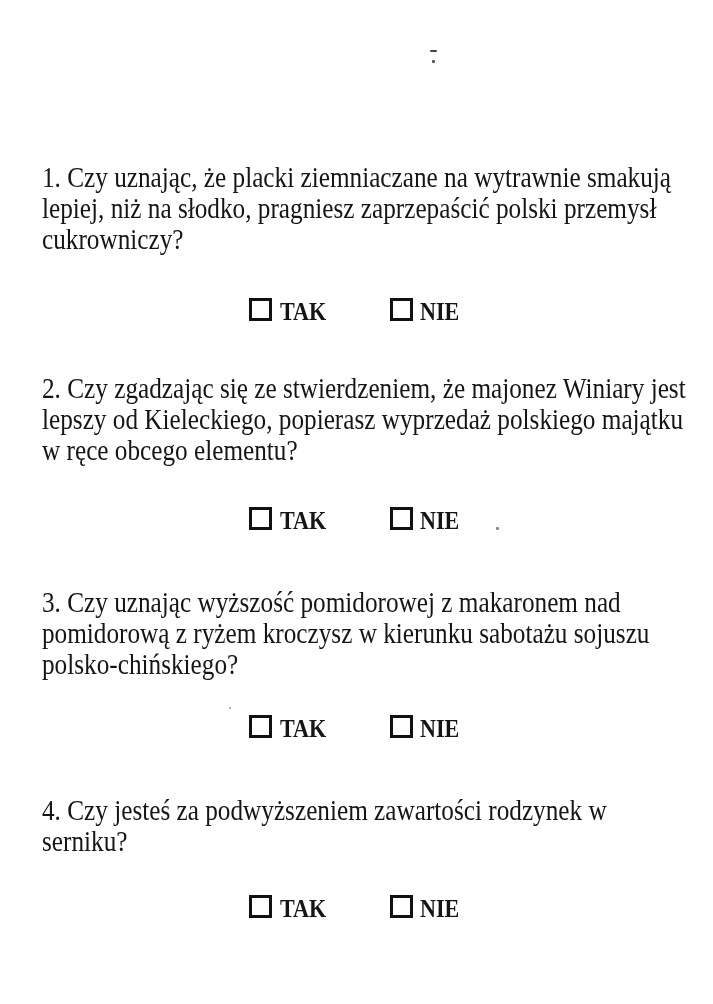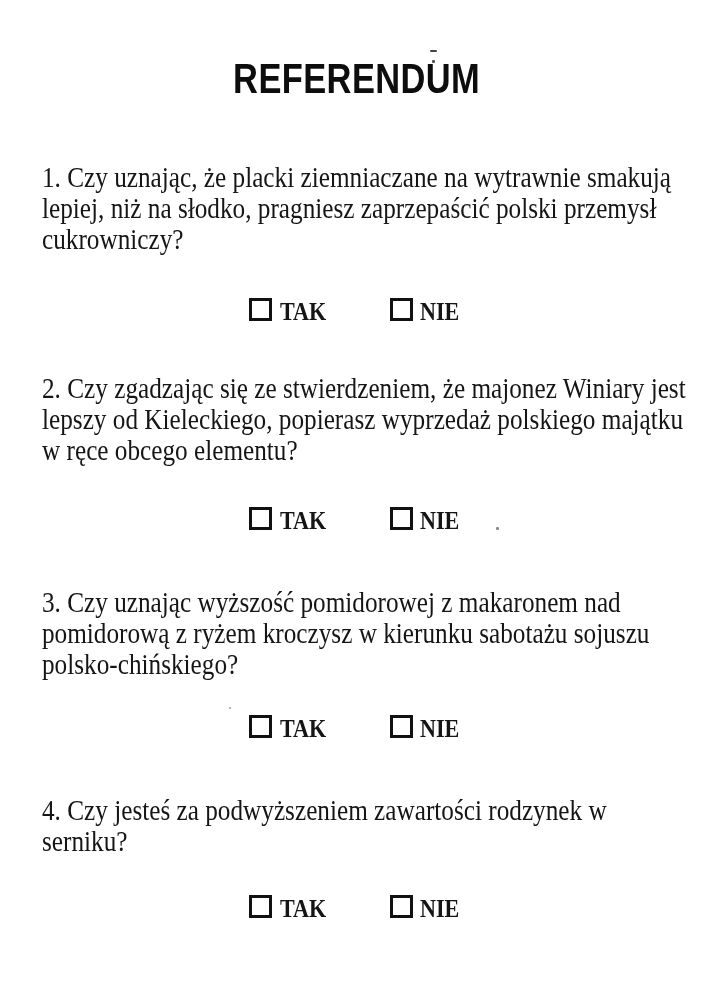--- a/index.html
+++ b/index.html
@@ -98,23 +98,20 @@
   .speck-dash   { left: 430px; top: 50px;  width: 7px; height: 2px; background: #444444; }
   .speck-u-dot  { left: 432px; top: 60px;  width: 3px; height: 3px; }
   .speck-row2   { left: 496px; top: 527px; width: 3px; height: 3px; background: #8a8a8a; }
   .speck-row3   { left: 229px; top: 707px; width: 2px; height: 2px; background: #9a9a9a; }
 </style>
 </head>
 <body>
 
 <div class="page">
 
-  <div class="title-wrap">
-    <span class="title">REFERENDUM</span>
-  </div>
   <div class="speck speck-dash"></div>
   <div class="speck speck-u-dot"></div>
 
   <div class="question q1">
     <div class="qline">1. Czy uznając, że placki ziemniaczane na wytrawnie smakują</div>
     <div class="qline">lepiej, niż na słodko, pragniesz zaprzepaścić polski przemysł</div>
     <div class="qline">cukrowniczy?</div>
   </div>
   <div class="answer-row r1">
     <div class="checkbox cb-yes"></div>

